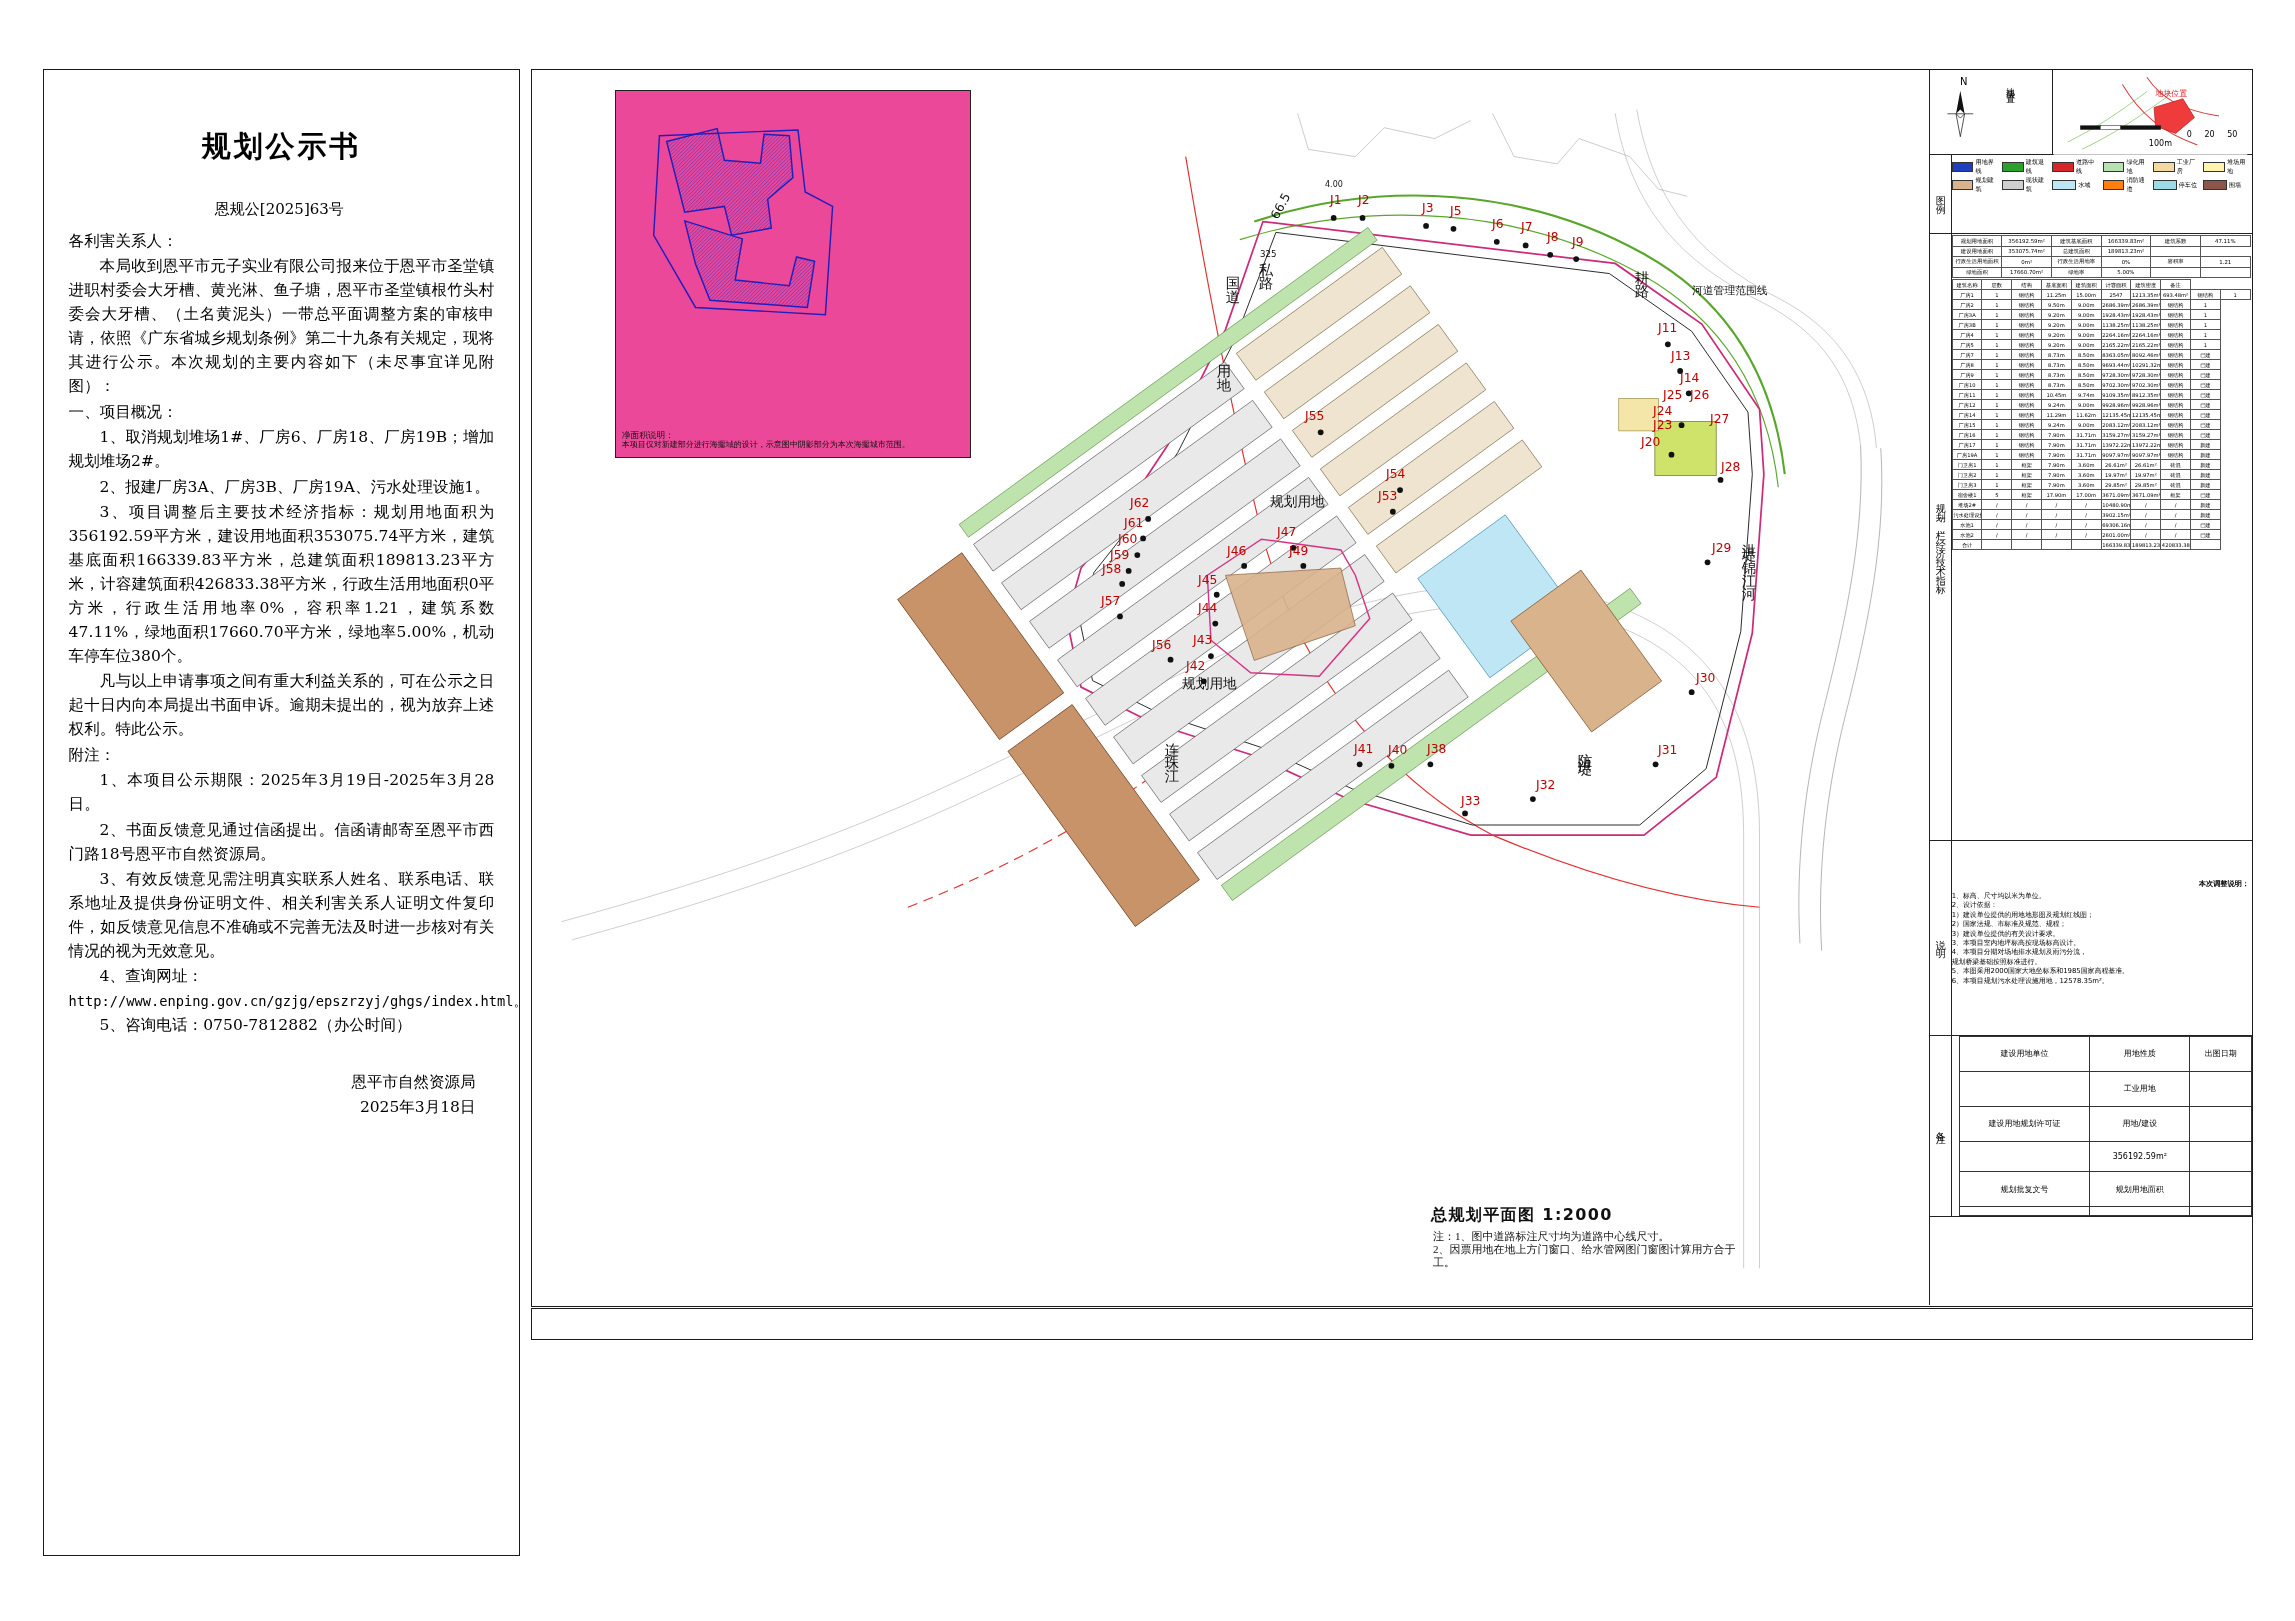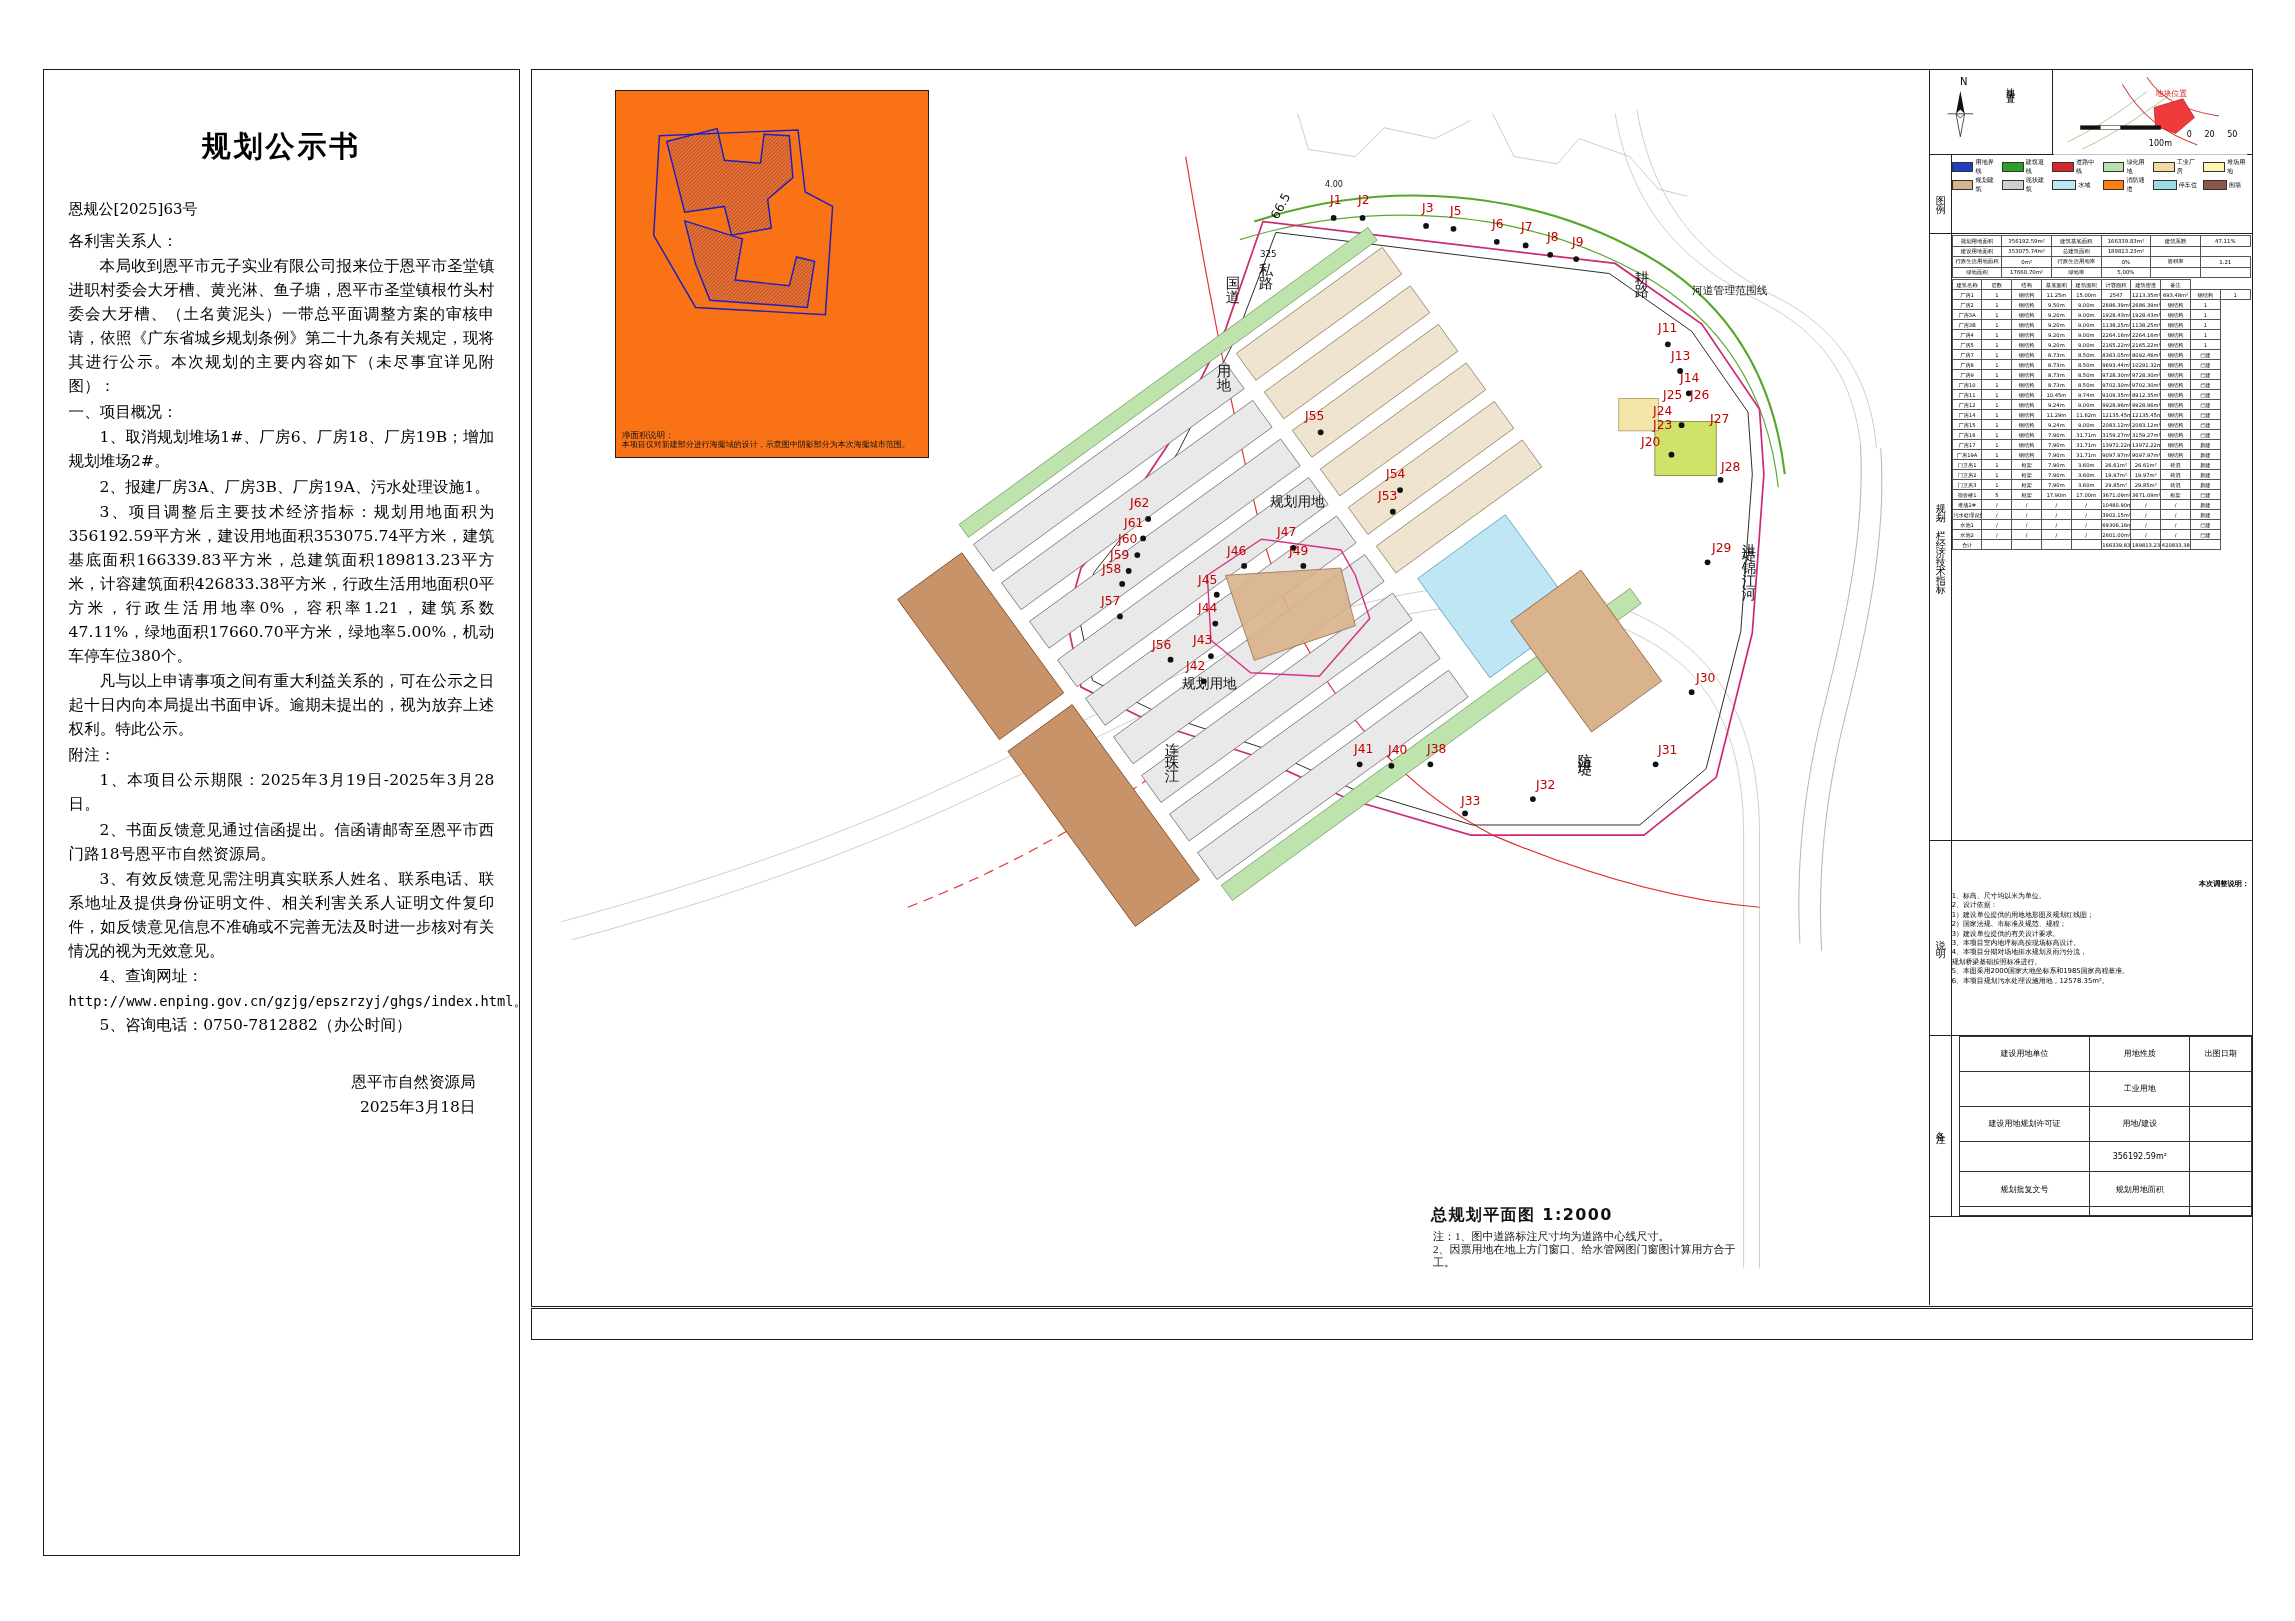--- a/index.html
+++ b/index.html
@@ -4,32 +4,32 @@
 <title>规划公示书</title>
 <style>
   html,body{margin:0;padding:0;background:#ffffff;}
   body{font-family:"DejaVu Sans","Liberation Sans",sans-serif;color:#000;}
   #sheet{position:relative;width:2295px;height:1621px;background:#fff;overflow:hidden;}
 
   
   #notice{position:absolute;left:43px;top:69px;width:477px;height:1487px;border:1.4px solid #1a1a1a;background:#fff;box-sizing:border-box;}
   #notice-inner{padding:19px 24.6px 14.4px 24.6px;}
   .n-title{text-align:center;font-family:"DejaVu Serif","Liberation Serif",serif;font-size:29px;font-weight:700;letter-spacing:2.9px;margin:38px 0 33px 0;}
-  .n-docno{text-align:left;font-size:15px;margin:0 4.3px 10px 0;font-family:"DejaVu Serif","Liberation Serif",serif;}
+  .n-docno{text-align:center;font-size:15px;margin:0 4.3px 10px 0;font-family:"DejaVu Serif","Liberation Serif",serif;}
   .n-para{font-family:"DejaVu Serif","Liberation Serif",serif;font-size:15.5px;line-height:24px;text-align:justify;margin:0 0 1.4px 0;letter-spacing:0.1px;}
   .n-indent{text-indent:2em;}
   .n-mono{font-family:"DejaVu Sans Mono","Liberation Mono",monospace;font-size:13.7px;line-height:22.4px;letter-spacing:0px;}
   .n-sign{text-align:right;font-family:"DejaVu Serif","Liberation Serif",serif;font-size:15.5px;line-height:24.6px;margin-top:33px;padding-right:19px;}
 
   
   #frame{position:absolute;left:531px;top:69px;width:1722px;height:1238px;border:1.4px solid #1a1a1a;box-sizing:border-box;background:#fff;}
   #frame2{position:absolute;left:531px;top:1308px;width:1722px;height:32px;border:1.4px solid #1a1a1a;box-sizing:border-box;background:#fff;}
 
   
-  #inset{position:absolute;left:83px;top:20px;width:314px;height:368px;border:1.1px solid #222;box-sizing:border-box;background:#f97316;}
+  #inset{position:absolute;left:83px;top:20px;width:356px;height:368px;border:1.1px solid #222;box-sizing:border-box;background:#ec4899;}
   #inset .cap{position:absolute;left:5.8px;bottom:5.8px;font-size:8px;line-height:10.8px;color:#111;width:300px;}
   .inset-title{font-size:8.7px;}
 
   
   #map{position:absolute;left:0;top:0;width:1394px;height:1235px;overflow:hidden;}
   .maplabel{position:absolute;font-size:12.3px;color:#c00000;font-family:"DejaVu Sans","Liberation Sans",sans-serif;white-space:nowrap;}
   .maplabel.blk{color:#111;}
   .vlabel{position:absolute;font-size:14.4px;color:#111;writing-mode:vertical-rl;letter-spacing:4.3px;}
   .ttl-plan{position:absolute;font-size:16px;color:#111;font-weight:700;letter-spacing:1.4px;}
   .note-small{position:absolute;font-size:11px;color:#111;line-height:13px;font-family:Liberation Serif, serif;}

